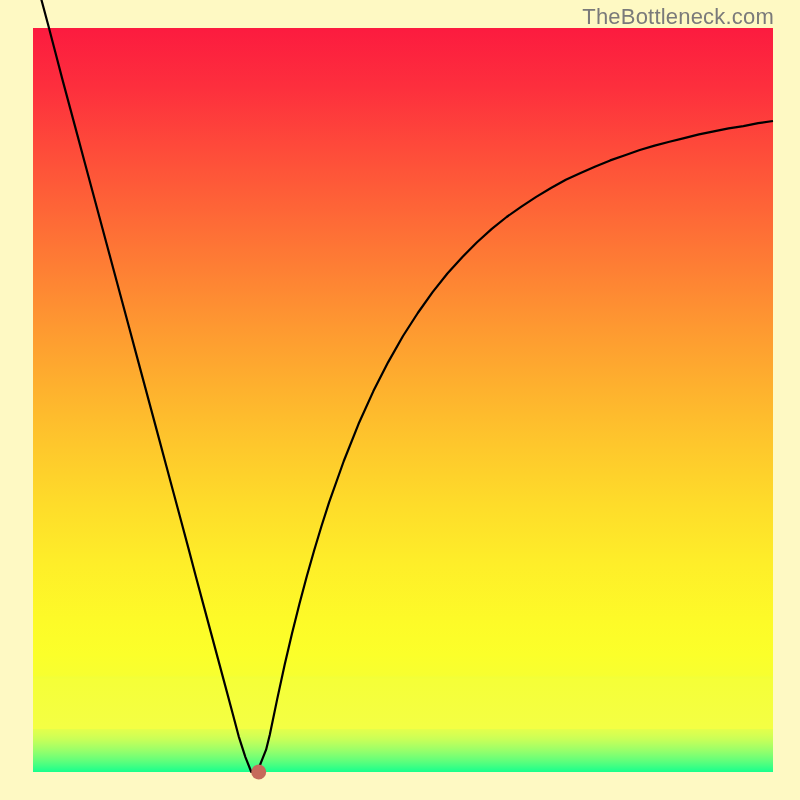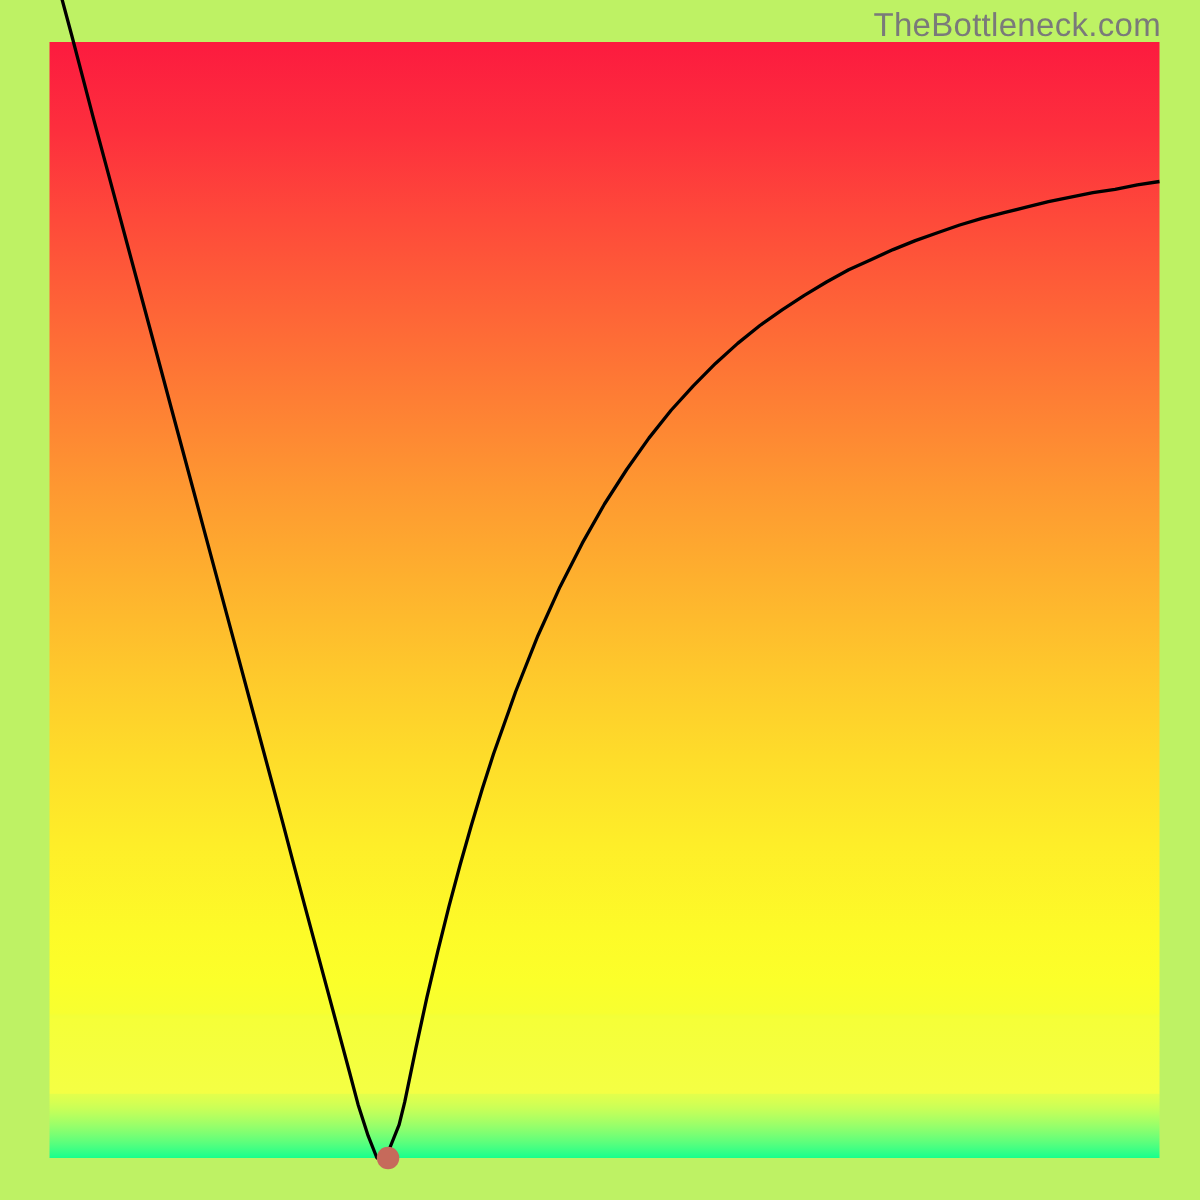--- a/index.html
+++ b/index.html
@@ -7,21 +7,21 @@
     padding: 0;
     width: 800px;
     height: 800px;
     background: #000;
     overflow: hidden;
   }
   .container {
     position: relative;
     width: 800px;
     height: 800px;
-    background: #bef264;
+    background: #fef9c3;
   }
   .watermark {
     position: absolute;
     top: 4px;
     right: 26px;
     font-family: Arial, Helvetica, sans-serif;
     font-size: 22px;
     font-weight: 500;
     color: #7a7a7a;
     letter-spacing: 0.2px;

